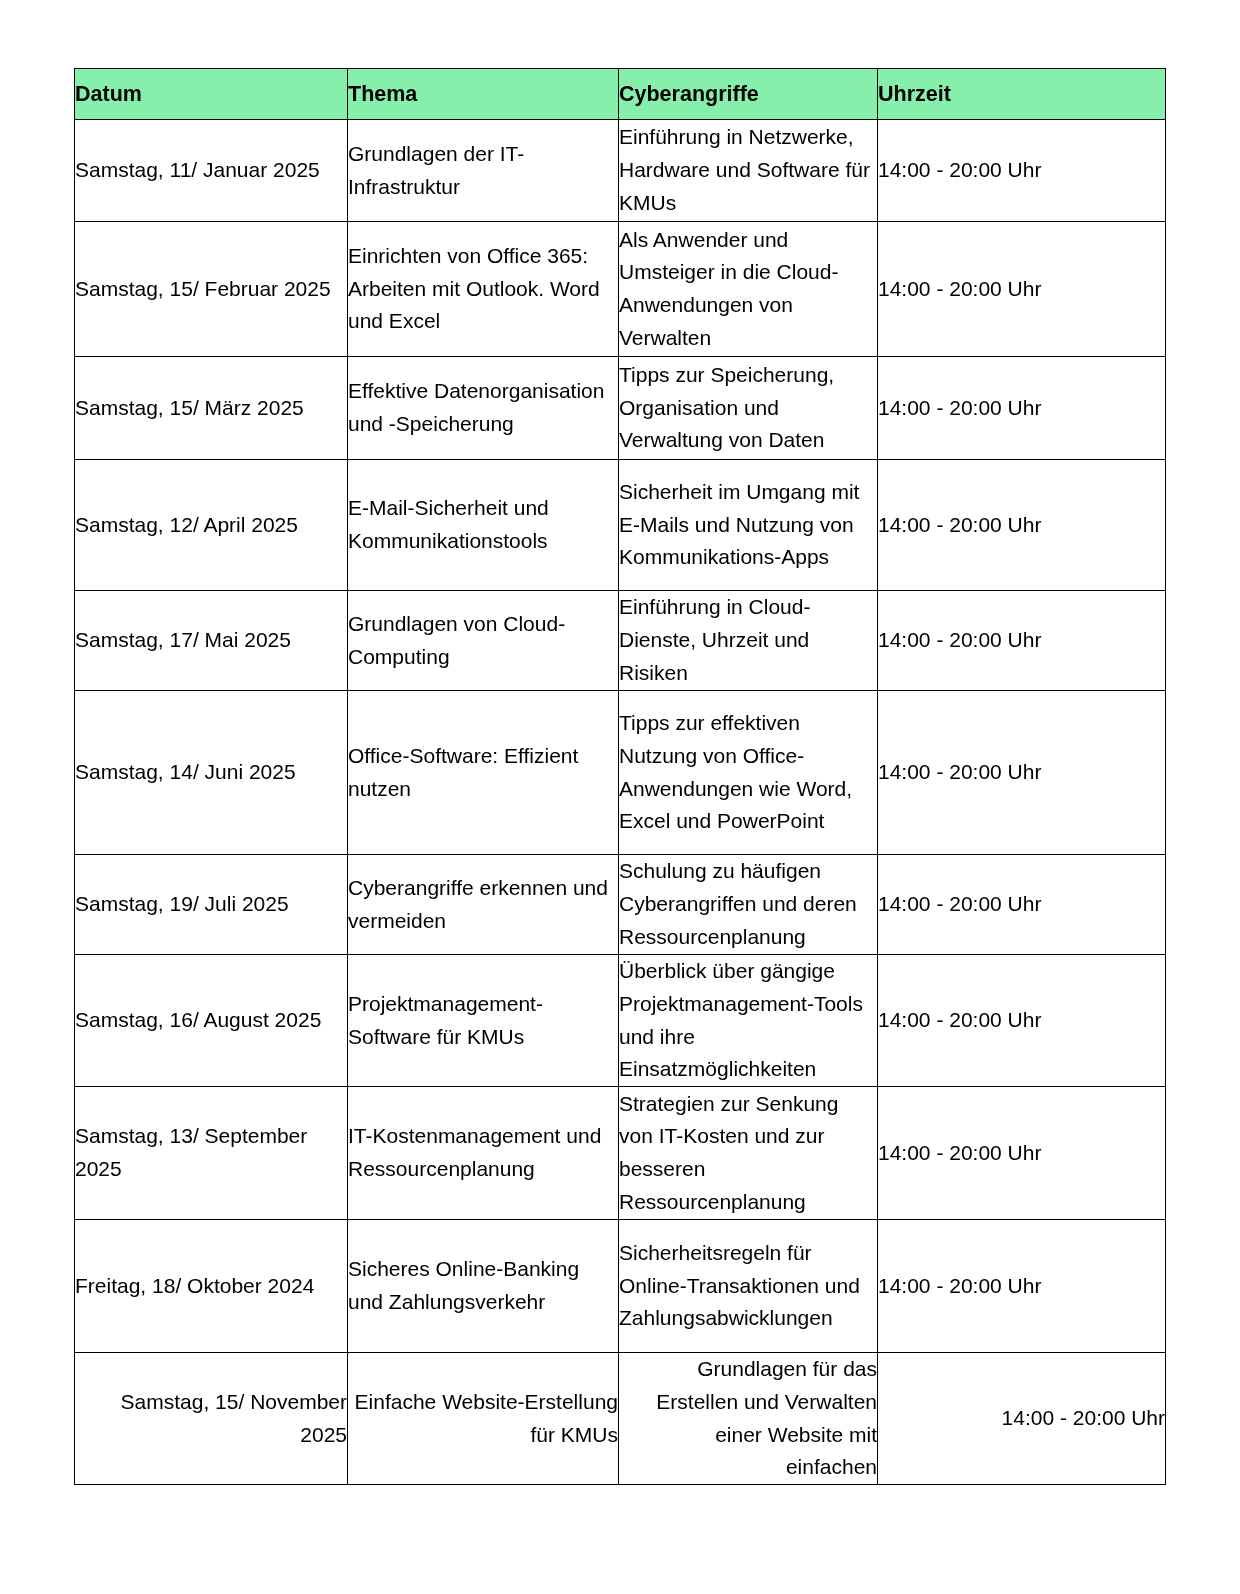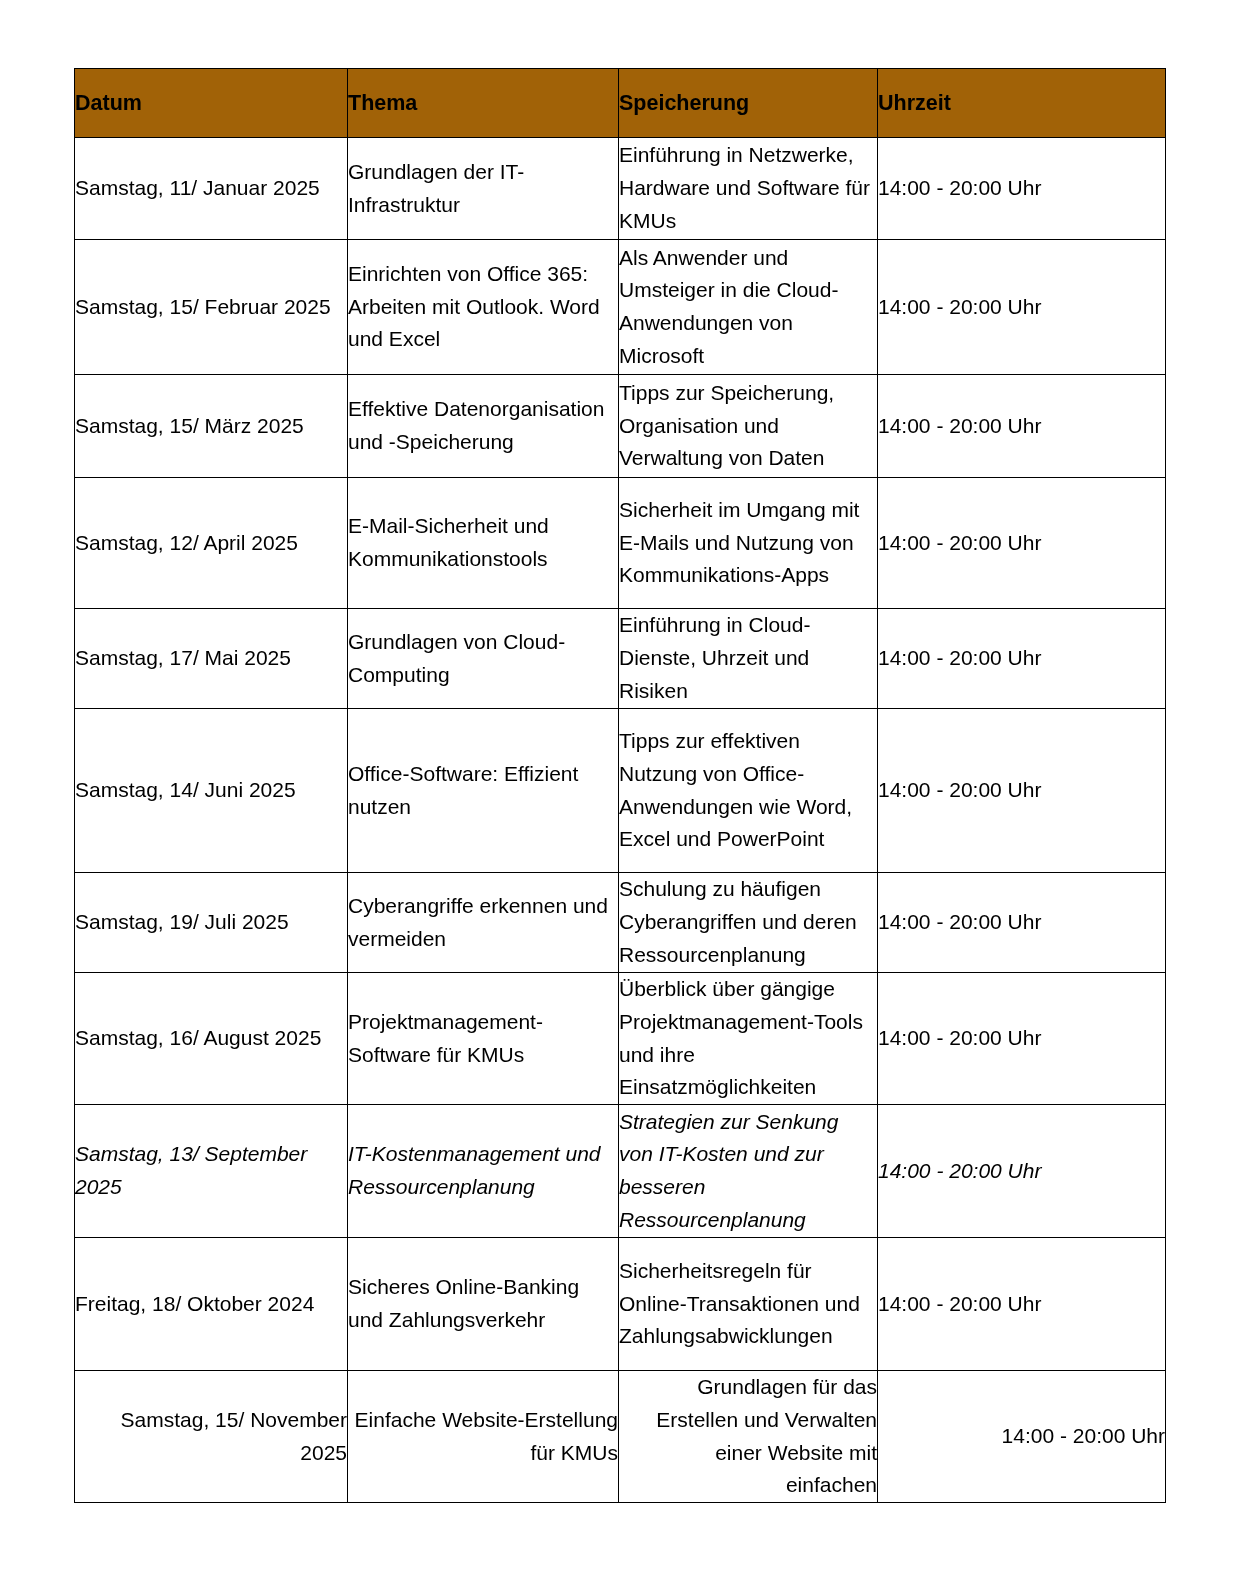--- a/index.html
+++ b/index.html
@@ -40,22 +40,22 @@
 
   #schedule-table th,
   #schedule-table td {
     border: 1.6px solid #000000;
     vertical-align: middle;
     padding: 0;
     box-sizing: border-box;
   }
 
   thead th {
-    background: #a16207;
-    height: 69px;
+    background: #86efac;
+    height: 51px;
     text-align: left;
     font-weight: bold;
     font-size: 21.5px;
     line-height: 1.25;
     padding: 0 14px;
     white-space: nowrap;
   }
 
   tbody td {
     font-weight: normal;
@@ -84,54 +84,54 @@
 
   
   tr.r0 td { height: 102px; }
   tr.r1 td { height: 135px; }
   tr.r2 td { height: 103px; }
   tr.r3 td { height: 131px; }
   tr.r4 td { height: 100px; }
   tr.r5 td { height: 164px; }
   tr.r6 td { height: 100px; }
   tr.r7 td { height: 111px; }
-  tr.r8 td { height: 133px; font-style: italic; }
+  tr.r8 td { height: 133px; }
   tr.r9 td { height: 133px; }
   tr.r10 td { height: 128px; text-align: right; }
 </style>
 </head>
 <body>
 
 <div id="page">
   <table id="schedule-table">
     <colgroup>
       <col class="col-datum">
       <col class="col-thema">
       <col class="col-beschreibung">
       <col class="col-uhrzeit">
     </colgroup>
     <thead>
       <tr>
         <th>Datum</th>
         <th>Thema</th>
-        <th>Speicherung</th>
+        <th>Cyberangriffe</th>
         <th>Uhrzeit</th>
       </tr>
     </thead>
     <tbody>
       <tr class="r0">
         <td class="cell-datum">Samstag, 11/ Januar 2025</td>
         <td class="cell-thema">Grundlagen der IT-Infrastruktur</td>
         <td class="cell-beschreibung">Einführung in Netzwerke, Hardware und Software für KMUs</td>
         <td class="cell-uhrzeit">14:00 - 20:00 Uhr</td>
       </tr>
       <tr class="r1">
         <td class="cell-datum">Samstag, 15/ Februar 2025</td>
         <td class="cell-thema">Einrichten von Office 365: Arbeiten mit Outlook. Word und Excel</td>
-        <td class="cell-beschreibung">Als Anwender und Umsteiger in die Cloud-Anwendungen von Microsoft</td>
+        <td class="cell-beschreibung">Als Anwender und Umsteiger in die Cloud-Anwendungen von Verwalten</td>
         <td class="cell-uhrzeit">14:00 - 20:00 Uhr</td>
       </tr>
       <tr class="r2">
         <td class="cell-datum">Samstag, 15/ März 2025</td>
         <td class="cell-thema">Effektive Datenorganisation und -Speicherung</td>
         <td class="cell-beschreibung">Tipps zur Speicherung, Organisation und Verwaltung von Daten</td>
         <td class="cell-uhrzeit">14:00 - 20:00 Uhr</td>
       </tr>
       <tr class="r3">
         <td class="cell-datum">Samstag, 12/ April 2025</td>

